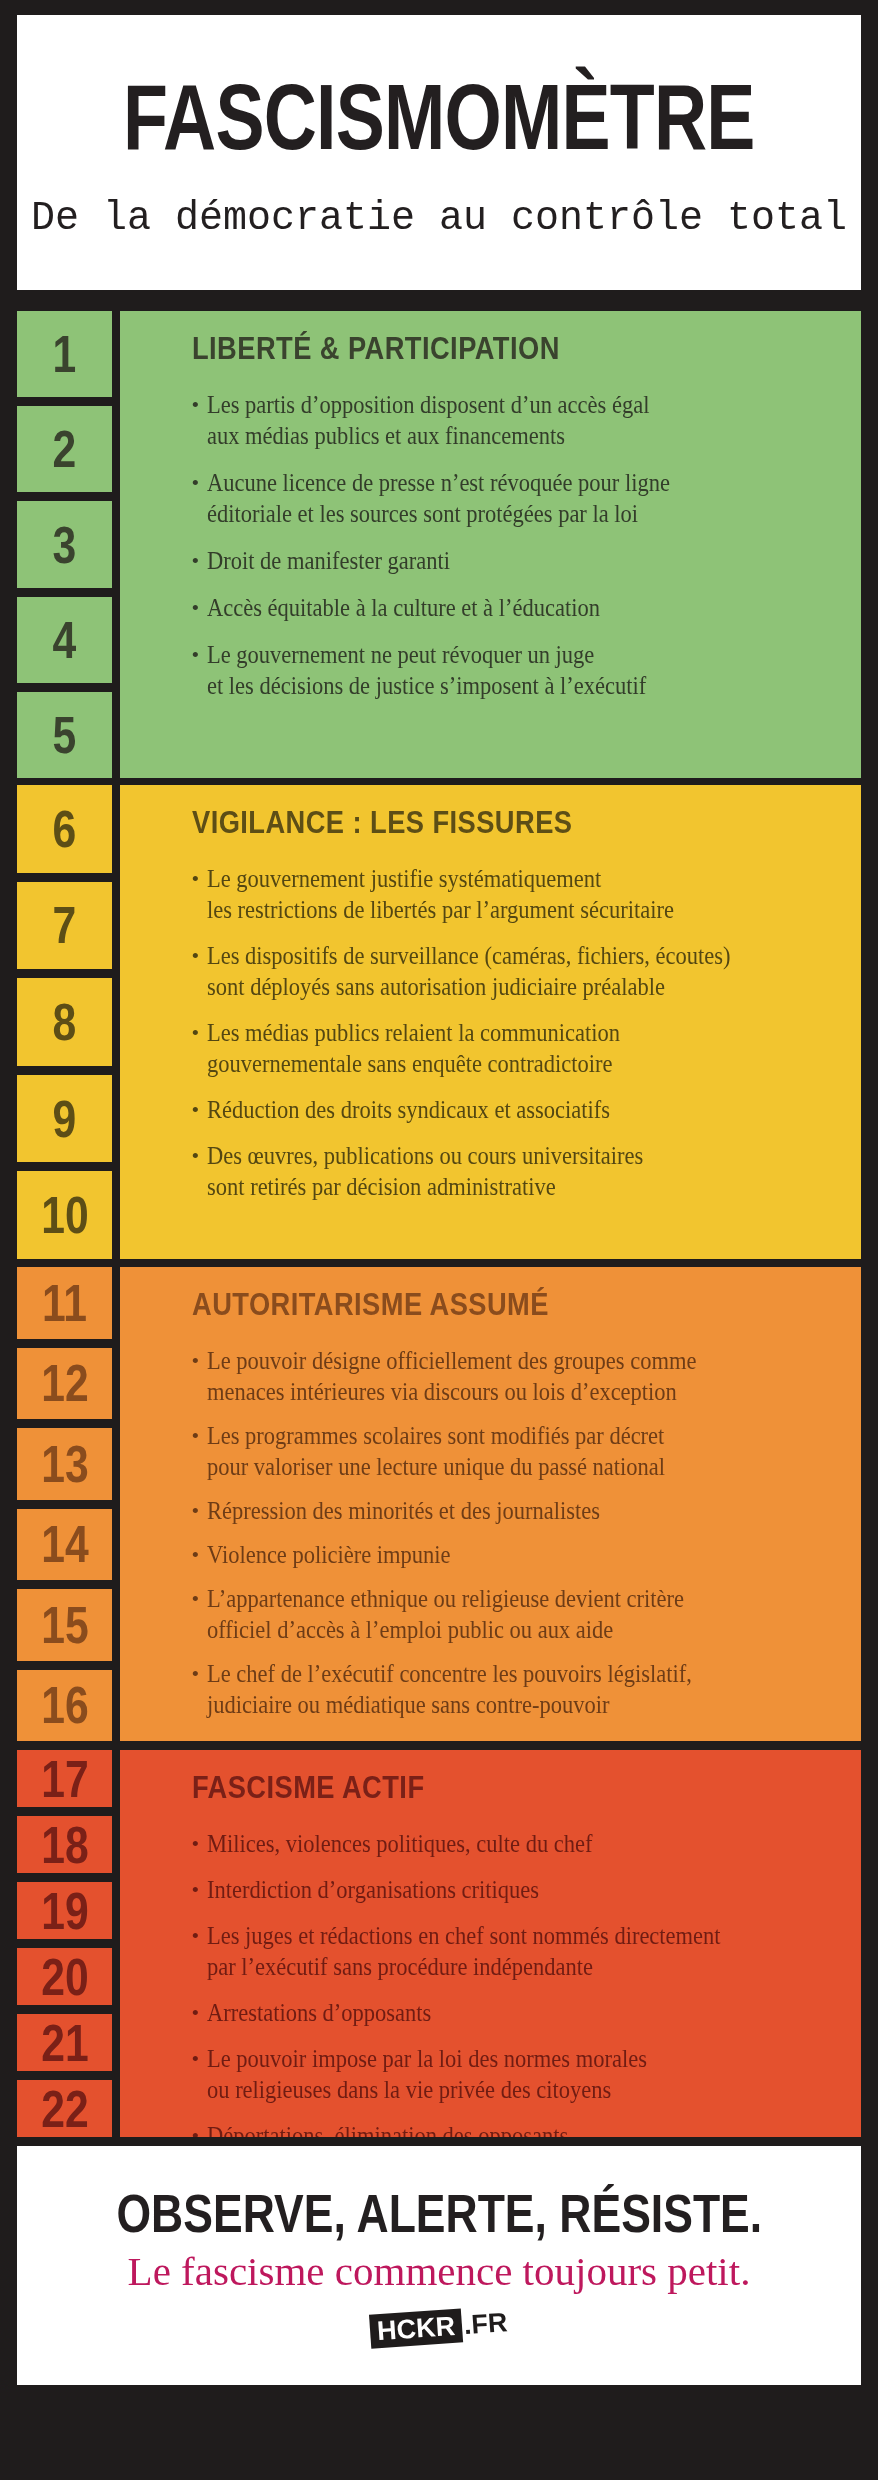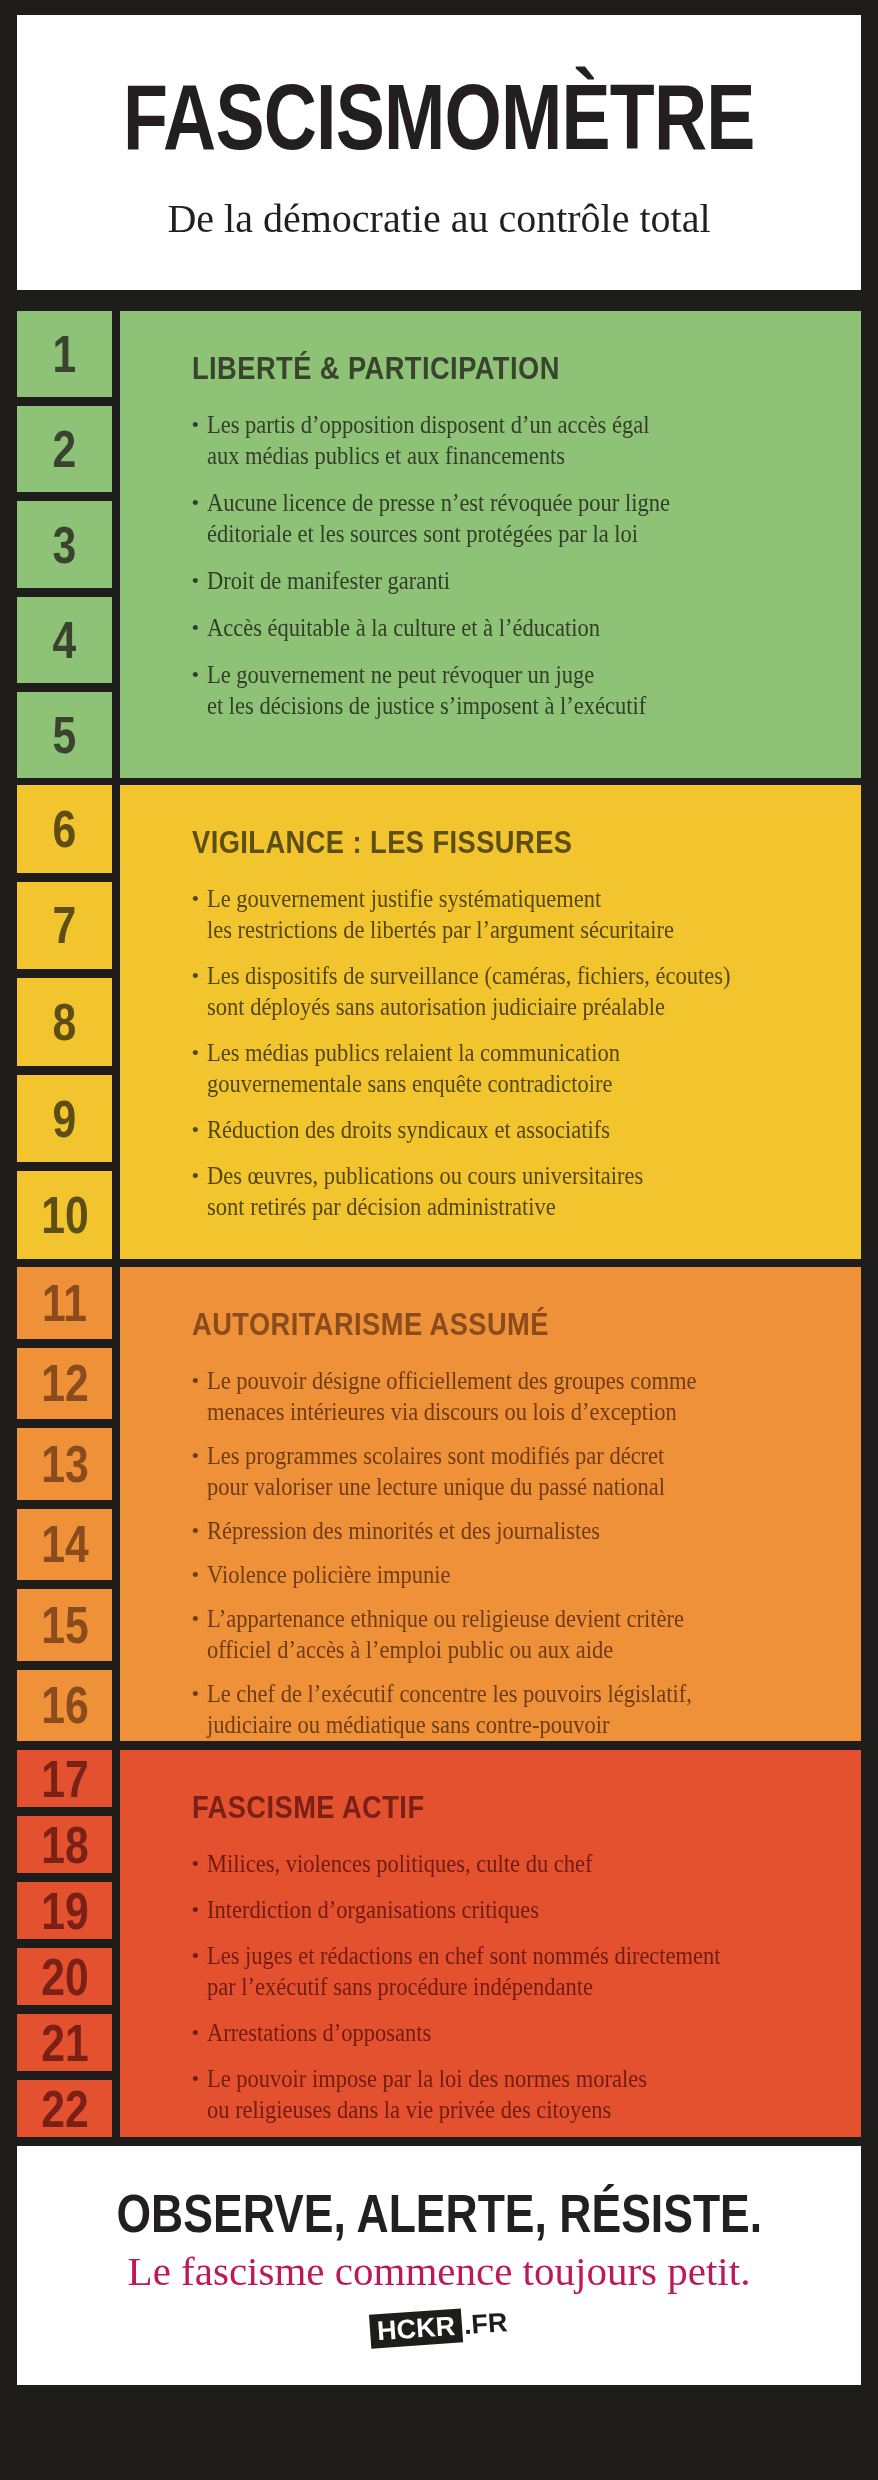--- a/index.html
+++ b/index.html
@@ -14,41 +14,41 @@
     background:#ffffff;height:275px;margin-bottom:21px;
     display:flex;flex-direction:column;align-items:center;justify-content:center;
     gap:26px;padding-top:6px;box-sizing:border-box;
   }
   .poster-title{
     font-weight:bold;font-size:92px;line-height:1;color:#231f20;
     letter-spacing:-1px;white-space:pre;
     transform:scaleX(.80);transform-origin:center;
   }
   .poster-subtitle{
-    font-family:Liberation Serif, serif;font-size:40px;line-height:1.1;
+    font-family:Liberation Mono, monospace;font-size:40px;line-height:1.1;
     color:#231f20;white-space:pre;margin-top:8px;
   }
   
   .band{display:flex;gap:8px;}
   .band.green {height:467px;margin-bottom:7px;}
   .band.yellow{height:474px;margin-bottom:8px;}
   .band.orange{height:474px;margin-bottom:9px;}
   .band.red   {height:387px;margin-bottom:9px;}
   .nums{width:95px;display:flex;flex-direction:column;gap:9px;}
   .numbox{
     flex:1;background:var(--bg);color:var(--dark);
     display:flex;align-items:center;justify-content:center;
   }
   .numbox span{
     font-weight:bold;font-size:52px;line-height:1;
     transform:scaleX(.82);transform-origin:center;
   }
   .panel{
     flex:1;background:var(--bg);box-sizing:border-box;
-    padding:40px 20px 0 72px;overflow:hidden;
+    padding:20px 20px 0 72px;overflow:hidden;
   }
   .sec-title{
     margin:0 0 22px 0;font-weight:bold;font-size:31px;line-height:1.15;
     color:var(--dark);letter-spacing:.5px;white-space:pre;
     transform:scaleX(.88);transform-origin:0 50%;
   }
   .bullets{display:flex;flex-direction:column;}
   .band.green  .bullets{gap:16px;}
   .band.yellow .bullets{gap:15px;}
   .band.orange .bullets{gap:13px;}

